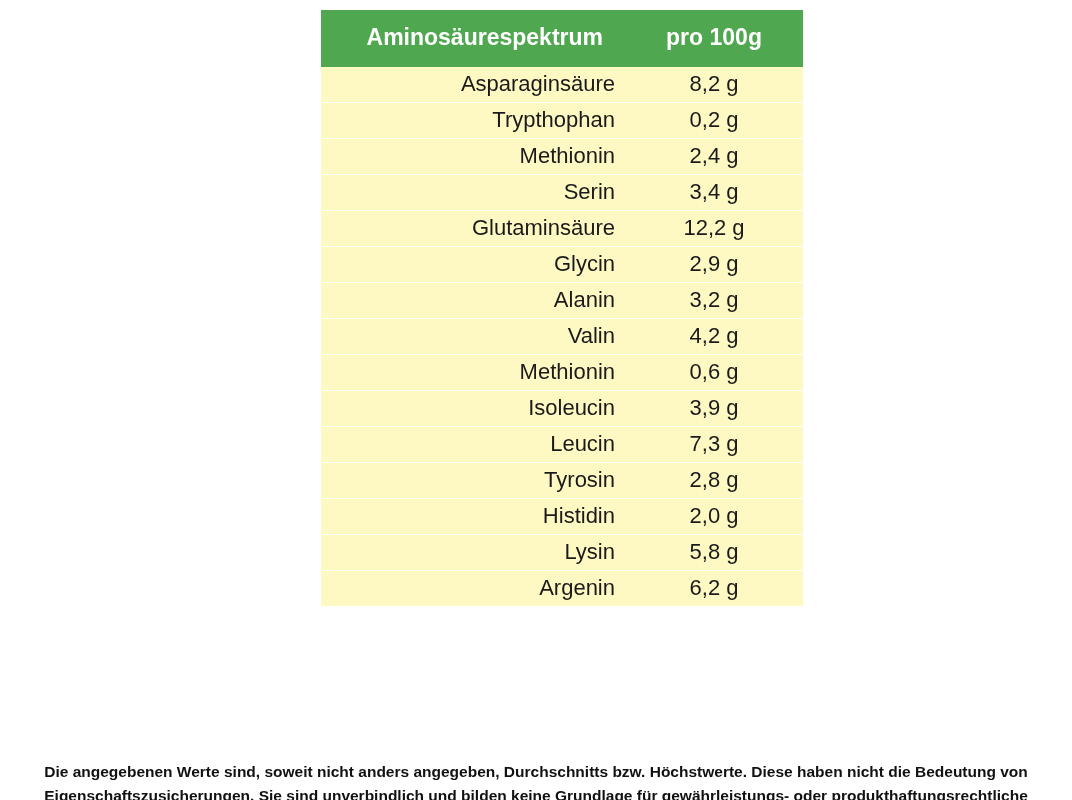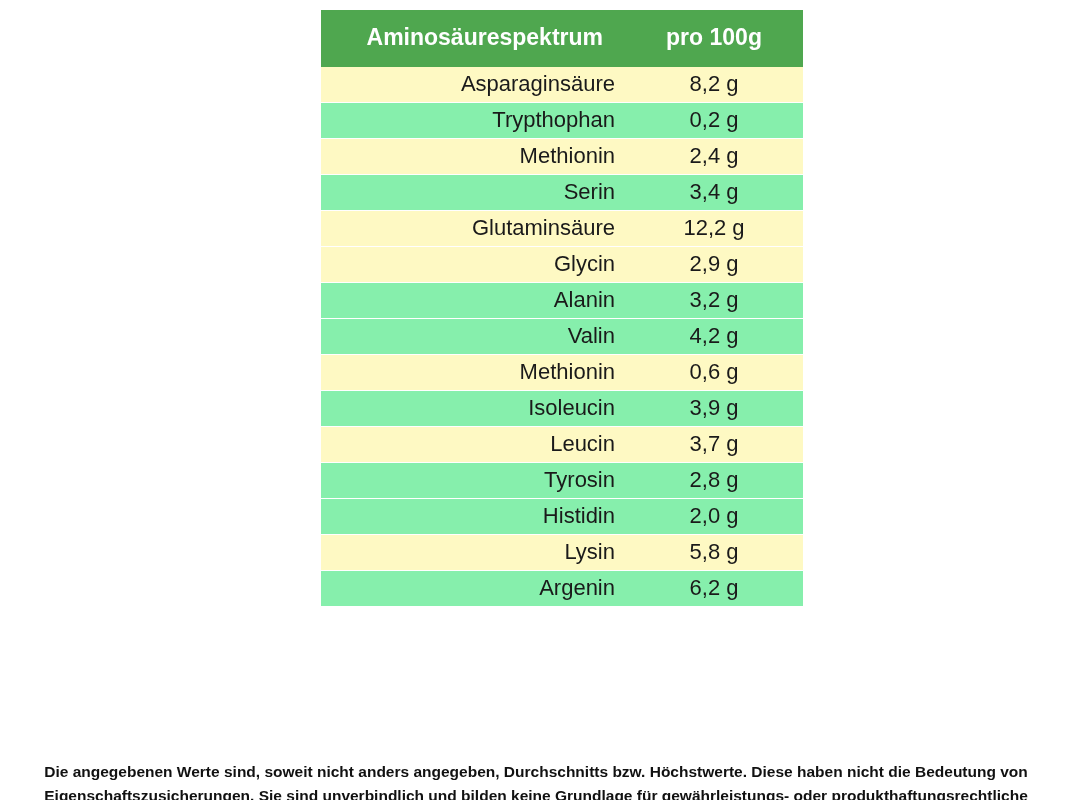--- a/index.html
+++ b/index.html
@@ -52,21 +52,21 @@
   table.amino td {
     font-size: 22px;
     color: #1a1a1a;
     padding: 4px 10px 5px 10px;
     border-bottom: 1px solid #ffffff;
   }
   table.amino tr.row-odd td {
     background: #fef9c3;
   }
   table.amino tr.row-even td {
-    background: #86efac;
+    background: #fef9c3;
   }
   td.col-name {
     text-align: right;
     padding-right: 22px;
   }
   td.col-val {
     text-align: center;
     padding-right: 18px;
   }
   .footnote {
@@ -132,21 +132,21 @@
           <tr class="row-odd">
             <td class="col-name">Methionin</td>
             <td class="col-val">0,6 g</td>
           </tr>
           <tr class="row-even">
             <td class="col-name">Isoleucin</td>
             <td class="col-val">3,9 g</td>
           </tr>
           <tr class="row-odd">
             <td class="col-name">Leucin</td>
-            <td class="col-val">3,7 g</td>
+            <td class="col-val">7,3 g</td>
           </tr>
           <tr class="row-even">
             <td class="col-name">Tyrosin</td>
             <td class="col-val">2,8 g</td>
           </tr>
           <tr class="row-even">
             <td class="col-name">Histidin</td>
             <td class="col-val">2,0 g</td>
           </tr>
           <tr class="row-odd">

